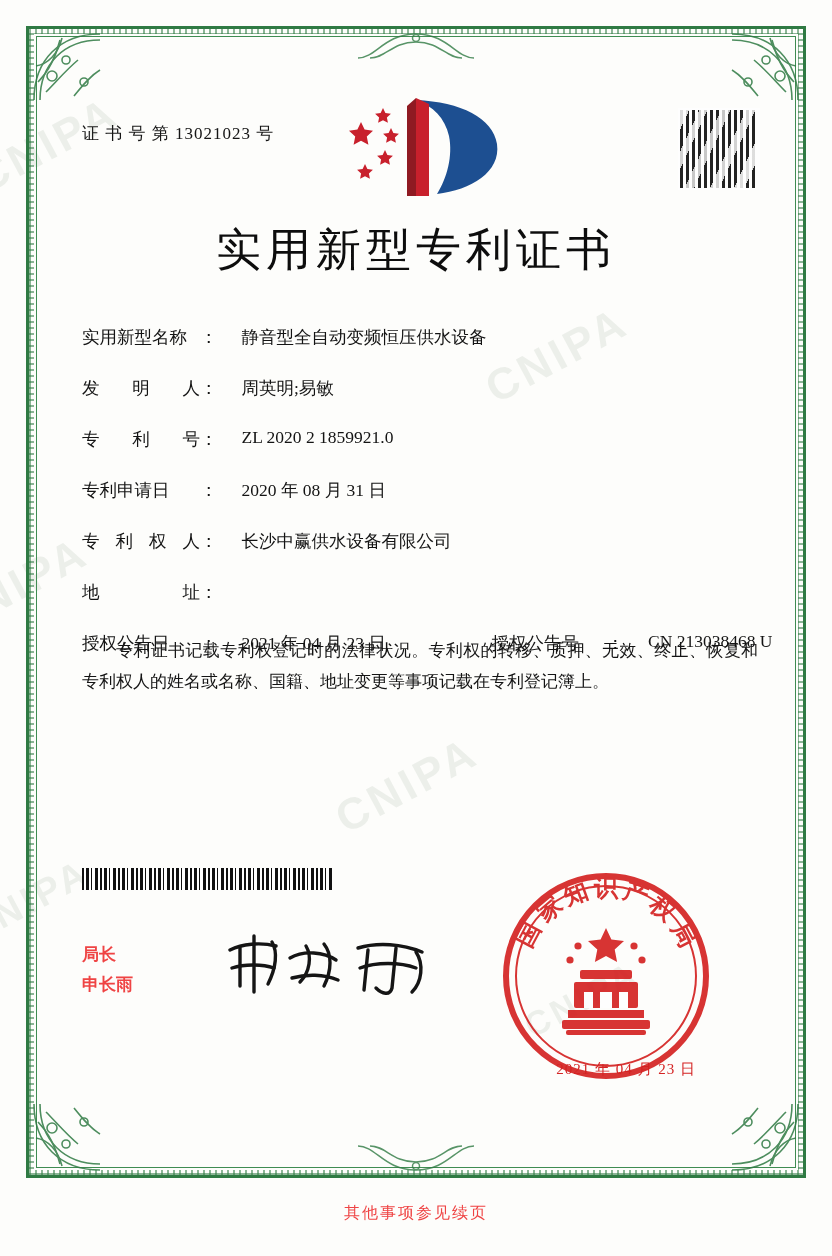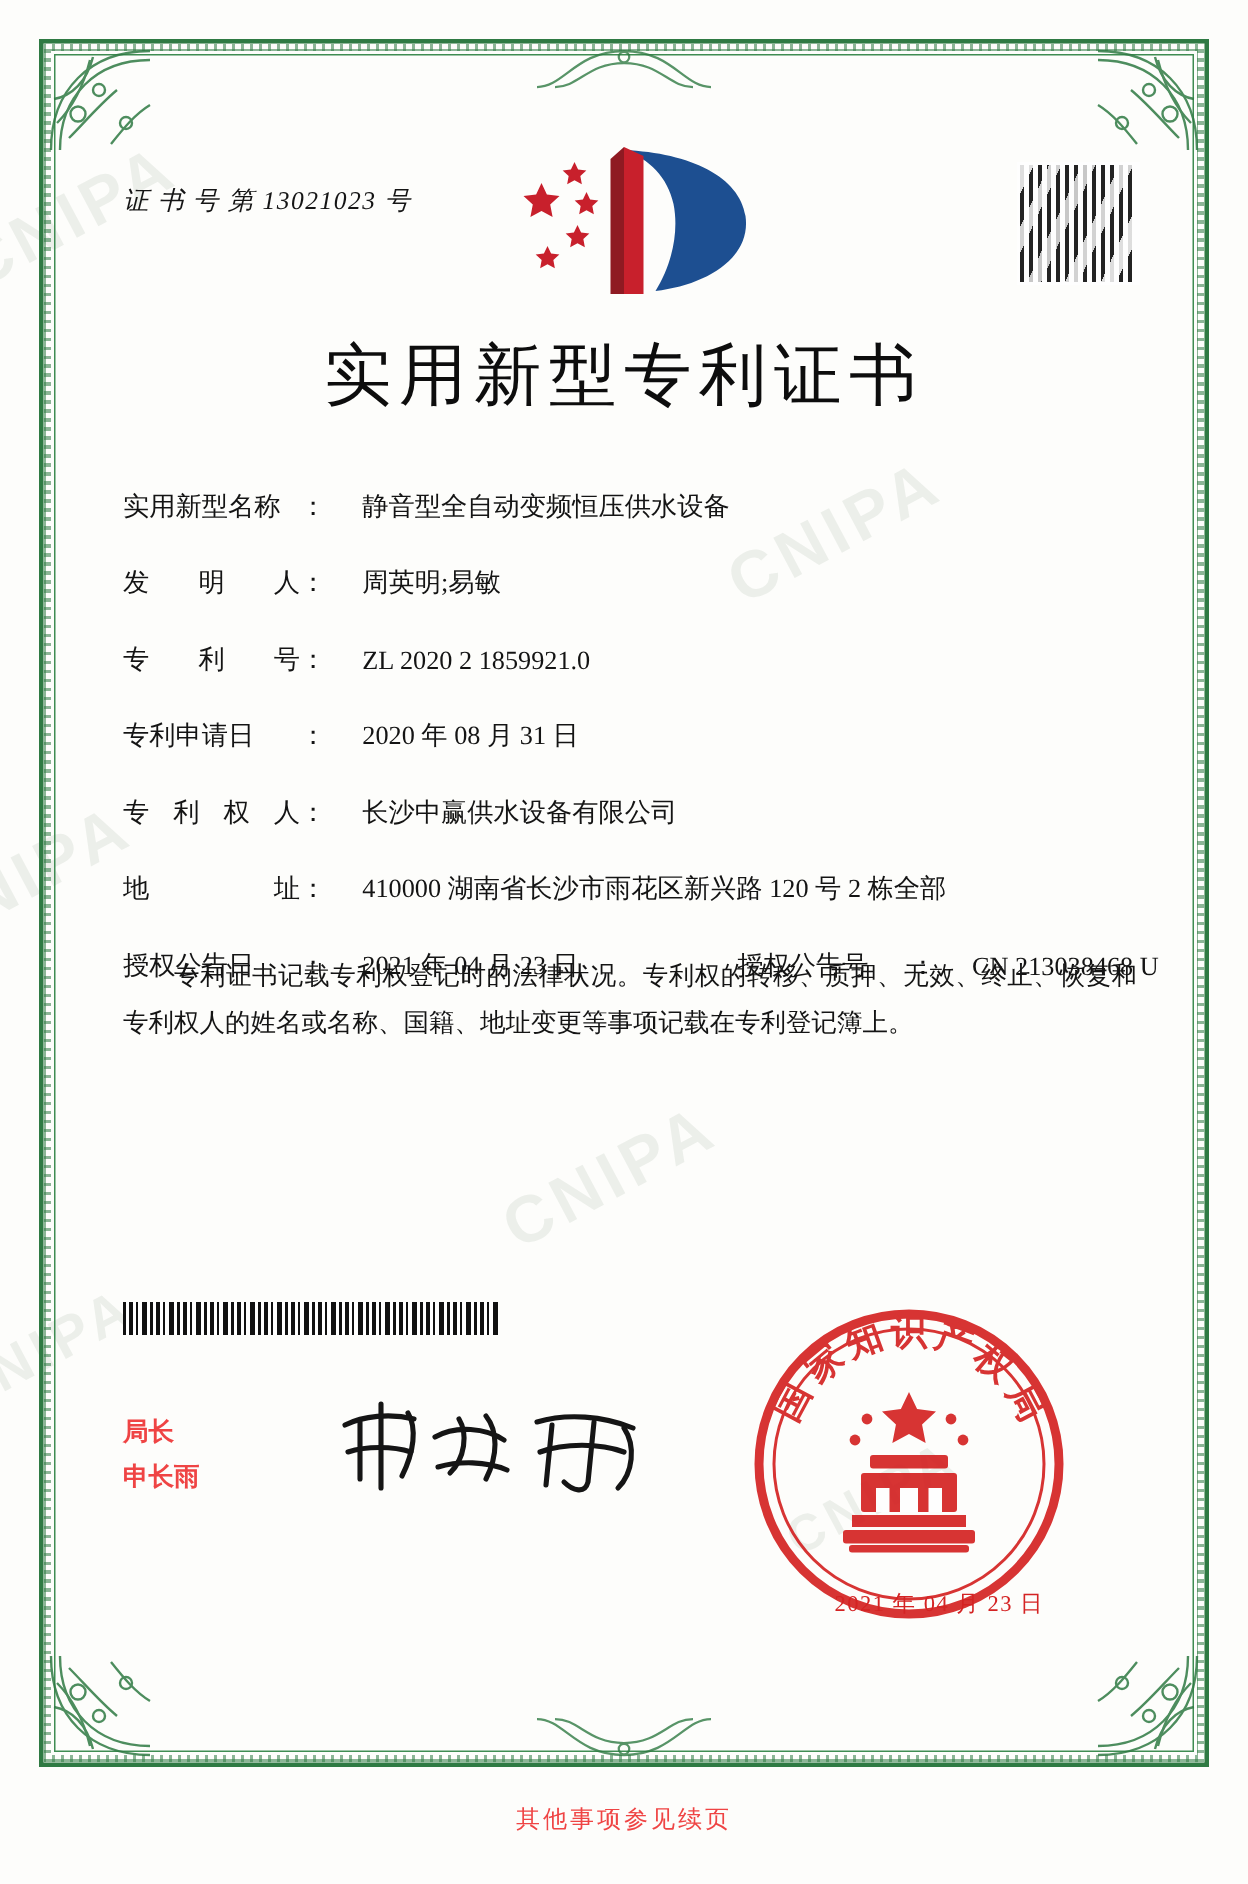--- a/index.html
+++ b/index.html
@@ -116,21 +116,20 @@
   }
 
   .cert-no {
     position: absolute;
     left: 22px;
     top: 62px;
     font-size: 17px;
     letter-spacing: 1px;
     color: #151515;
     white-space: nowrap;
-    font-style: italic;
   }
 
   .qr {
     position: absolute;
     right: 12px;
     top: 48px;
     width: 78px;
     height: 78px;
     background-color: #fff;
     background-image:
@@ -176,21 +175,21 @@
   .fields {
     position: absolute;
     left: 22px;
     right: 12px;
     top: 265px;
     font-size: 17.5px;
     color: #141414;
   }
   .field-row {
     display: flex;
-    align-items: flex-end;
+    align-items: flex-start;
     margin-bottom: 27px;
     white-space: nowrap;
   }
   .field-label {
     flex: 0 0 auto;
     width: 118px;
     letter-spacing: 0;
   }
   .field-label.spread {
     display: inline-flex;
@@ -445,21 +444,20 @@
         <span class="field-colon">：</span>
         <span class="field-value">长沙中赢供水设备有限公司</span>
       </div>
 
       <div class="field-row">
         <span class="field-label spread">
           <span>地</span>
           <span>址</span>
         </span>
         <span class="field-colon">：</span>
-        <span class="field-value">410000 湖南省长沙市雨花区新兴路 120 号 2 栋全部</span>
       </div>
 
       <div class="field-row dual">
         <span class="field-label">授权公告日</span>
         <span class="field-colon">：</span>
         <span class="field-value">2021 年 04 月 23 日</span>
         <span class="second-label">授权公告号</span>
         <span class="field-colon">：</span>
         <span class="field-value">CN 213038468 U</span>
       </div>

